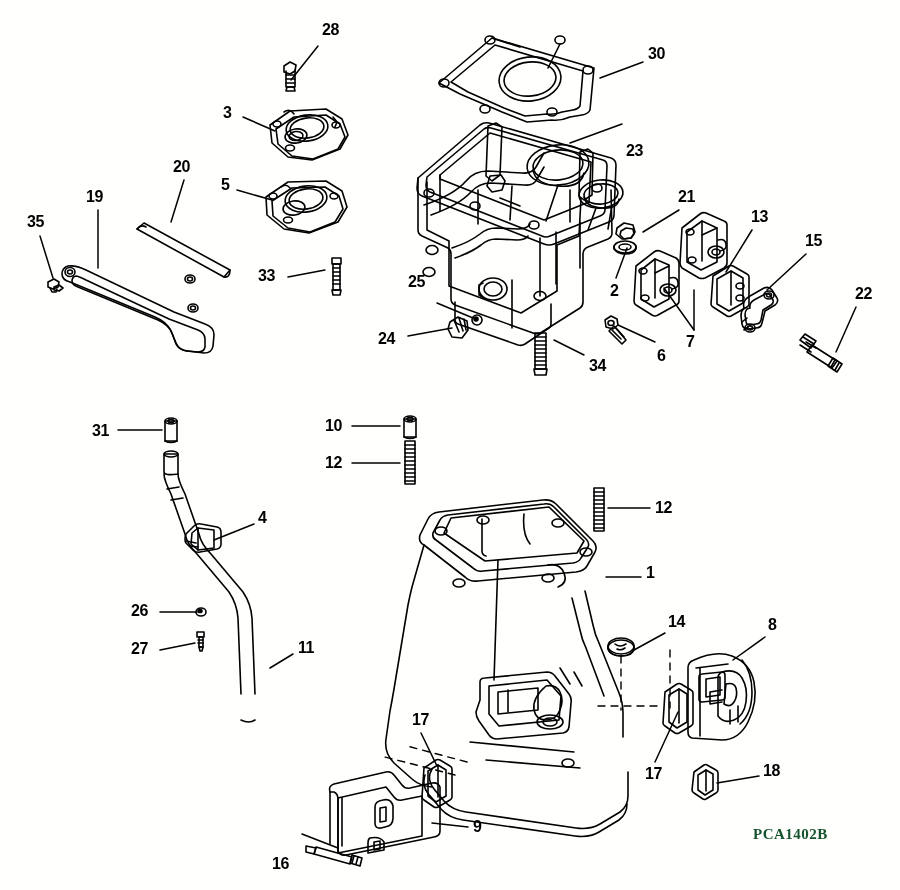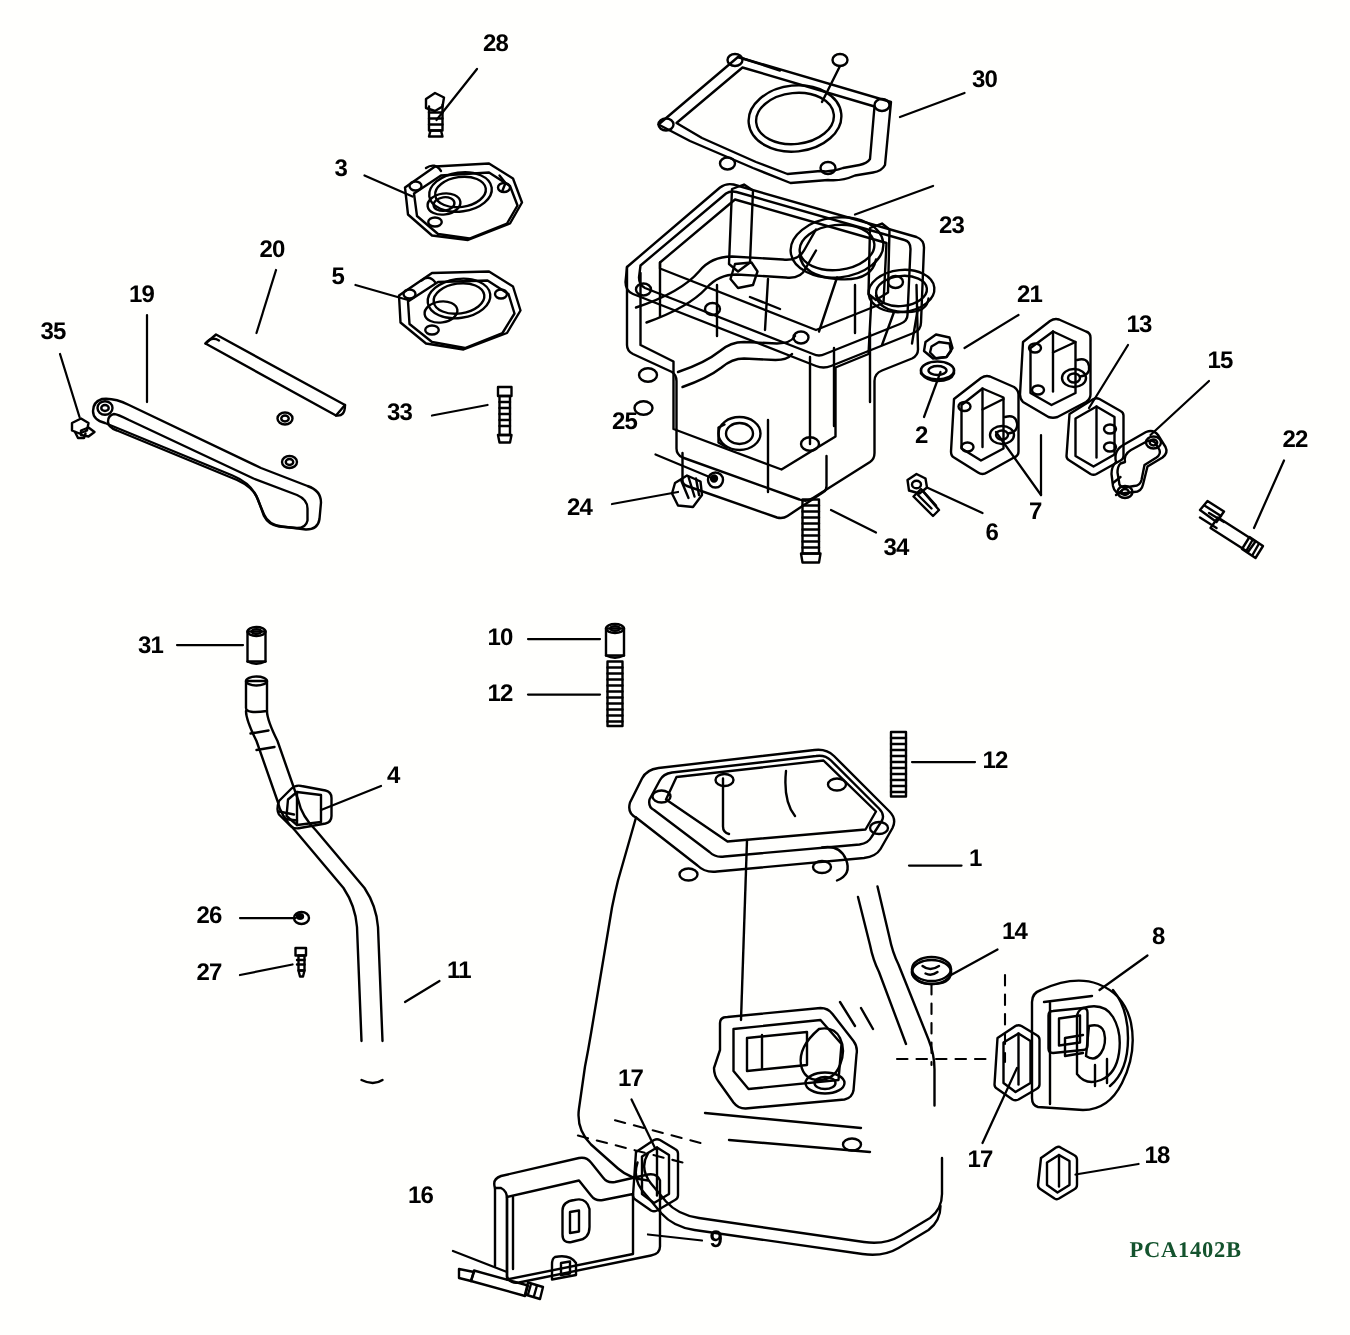--- a/index.html
+++ b/index.html
@@ -487,18 +487,18 @@
 <div class="callout" style="left:258px; top:510px;">4</div>
 <div class="callout" style="left:646px; top:565px;">1</div>
 <div class="callout" style="left:131px; top:603px;">26</div>
 <div class="callout" style="left:668px; top:614px;">14</div>
 <div class="callout" style="left:768px; top:617px;">8</div>
 <div class="callout" style="left:131px; top:641px;">27</div>
 <div class="callout" style="left:298px; top:640px;text-align:center;">11</div>
 <div class="callout" style="left:412px; top:712px;">17</div>
 <div class="callout" style="left:645px; top:766px;">17</div>
 <div class="callout" style="left:763px; top:763px;">18</div>
-<div class="callout" style="left:272px; top:790px;">16</div>
+<div class="callout" style="left:272px; top:856px;">16</div>
 <div class="callout" style="left:473px; top:819px;">9</div>
 
 <div class="partcode" style="left:753px; top:826px;">PCA1402B</div>
 
 </div>
 
 </body></html>

